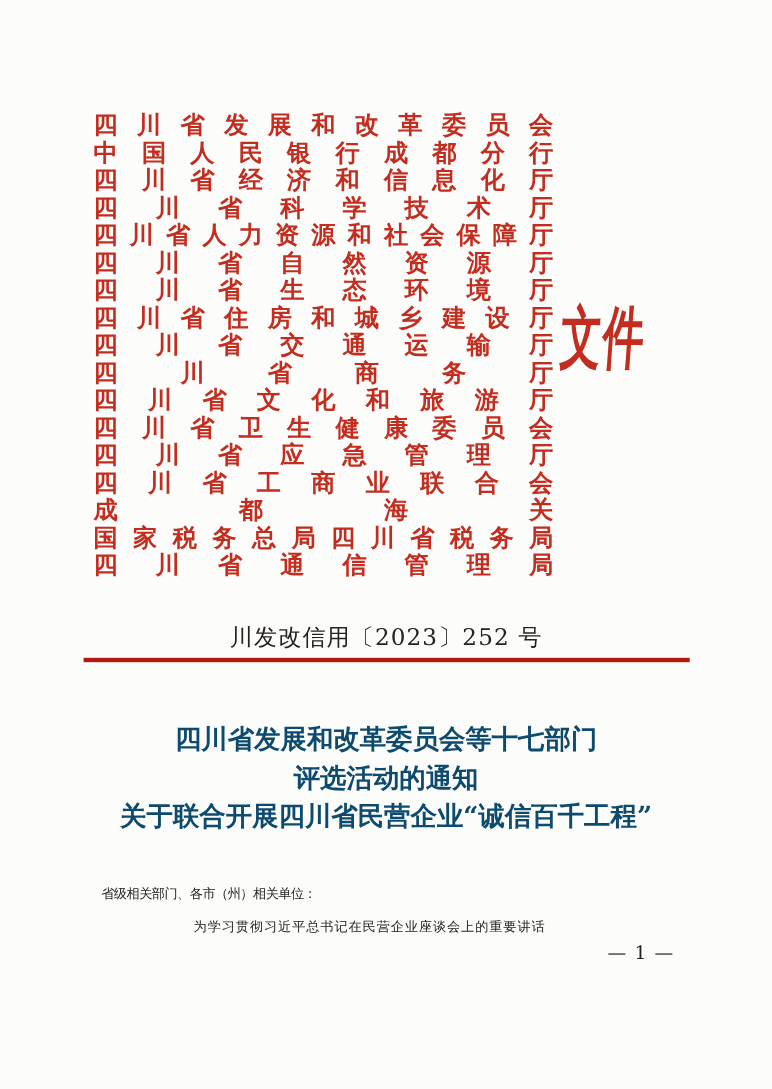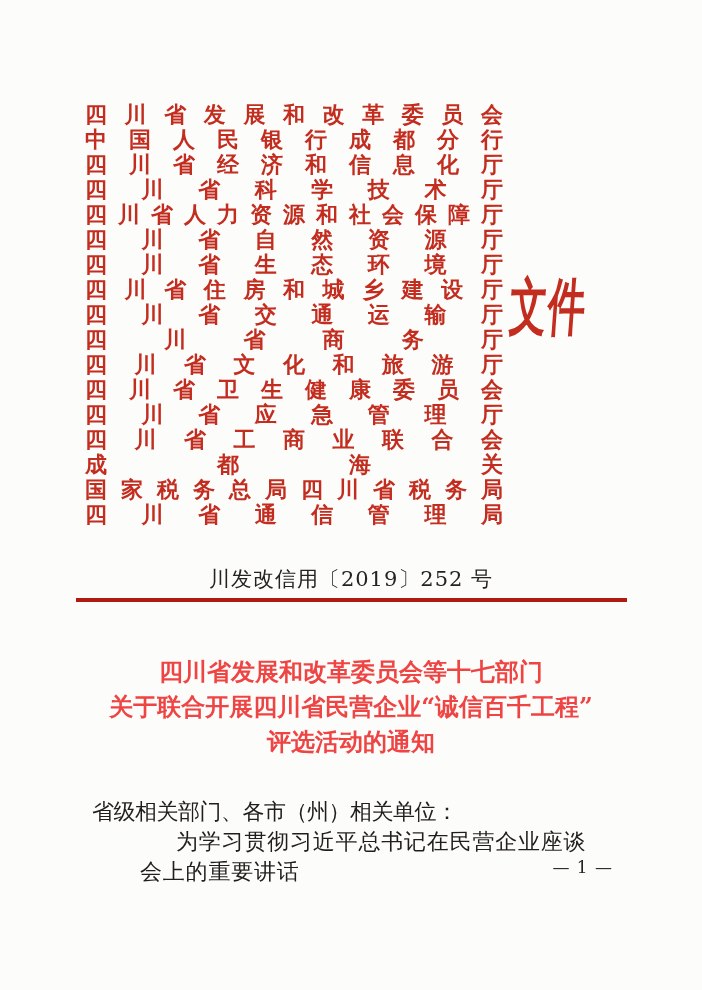--- a/index.html
+++ b/index.html
@@ -76,30 +76,30 @@
   
   .title-block {
     position: absolute;
     left: 0;
     top: 654px;
     width: 702px;
     text-align: center;
     font-weight: 700;
     font-size: 24px;
     line-height: 35px;
-    color: #ef4444;
+    color: #0c4a6e;
   }
 
   
   .body-block {
     position: absolute;
     left: 92px;
     top: 797px;
     width: 502px;
-    font-size: 22px;
+    font-size: 12px;
     line-height: 30px;
     color: #211d1a;
   }
   .salutation {
     letter-spacing: -0.5px;
   }
   .paragraph {
     text-indent: 36px;
     letter-spacing: 0.8px;
     margin-left: 48px;
@@ -306,28 +306,28 @@
         <span>通</span>
         <span>信</span>
         <span>管</span>
         <span>理</span>
         <span>局</span>
       </div>
   </div>
 
   <div class="doc-label">文件</div>
 
-  <div class="doc-number">川发改信用〔2019〕252 号</div>
+  <div class="doc-number">川发改信用〔2023〕252 号</div>
 
   <div class="red-rule"></div>
 
   <div class="title-block">
     <div>四川省发展和改革委员会等十七部门</div>
+    <div>评选活动的通知</div>
     <div>关于联合开展四川省民营企业“诚信百千工程”</div>
-    <div>评选活动的通知</div>
   </div>
 
   <div class="body-block">
     <div class="salutation">省级相关部门、各市（州）相关单位：</div>
     <div class="paragraph">为学习贯彻习近平总书记在民营企业座谈会上的重要讲话</div>
   </div>
 
   <div class="page-number">— 1 —</div>
 
 </div>

